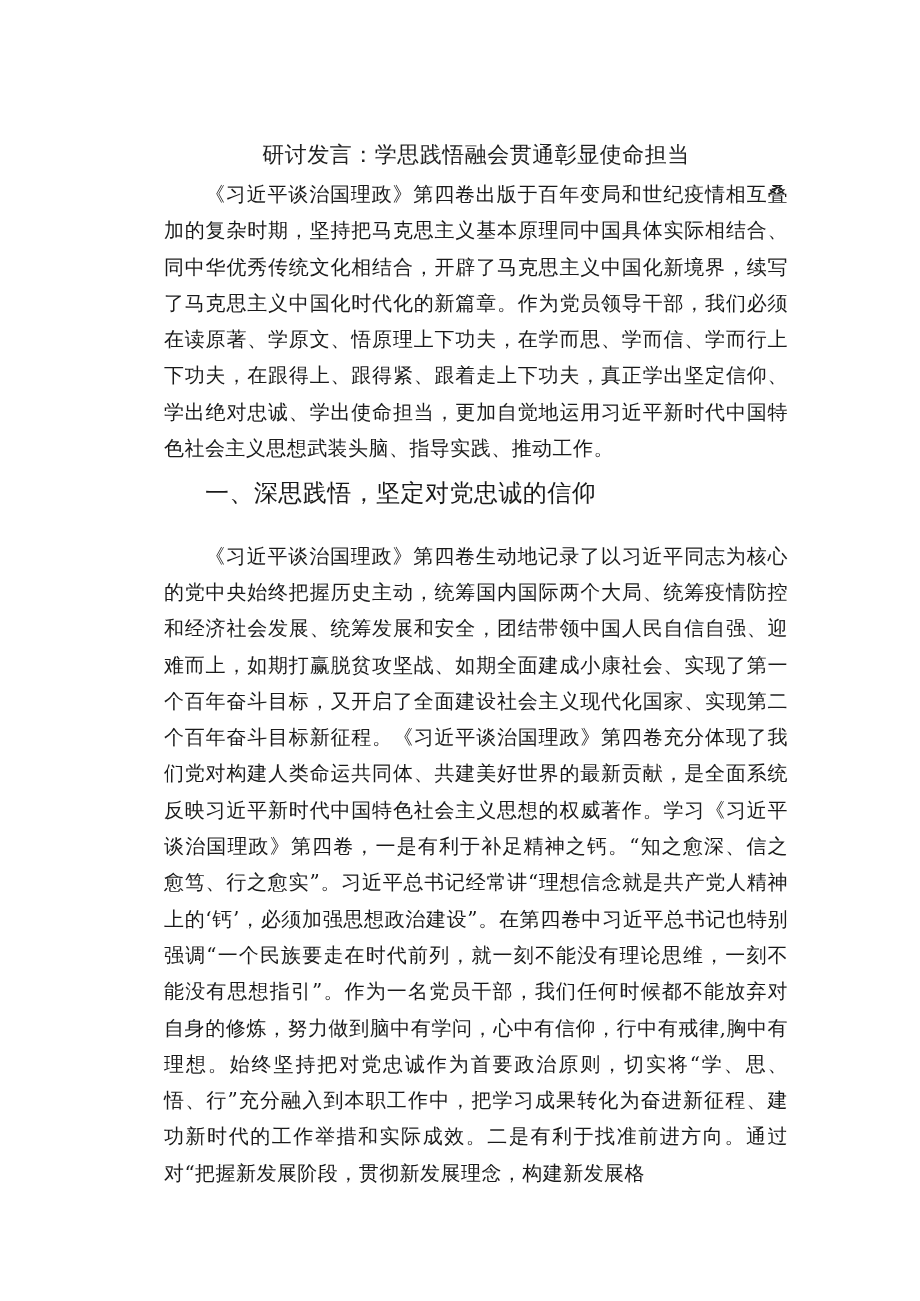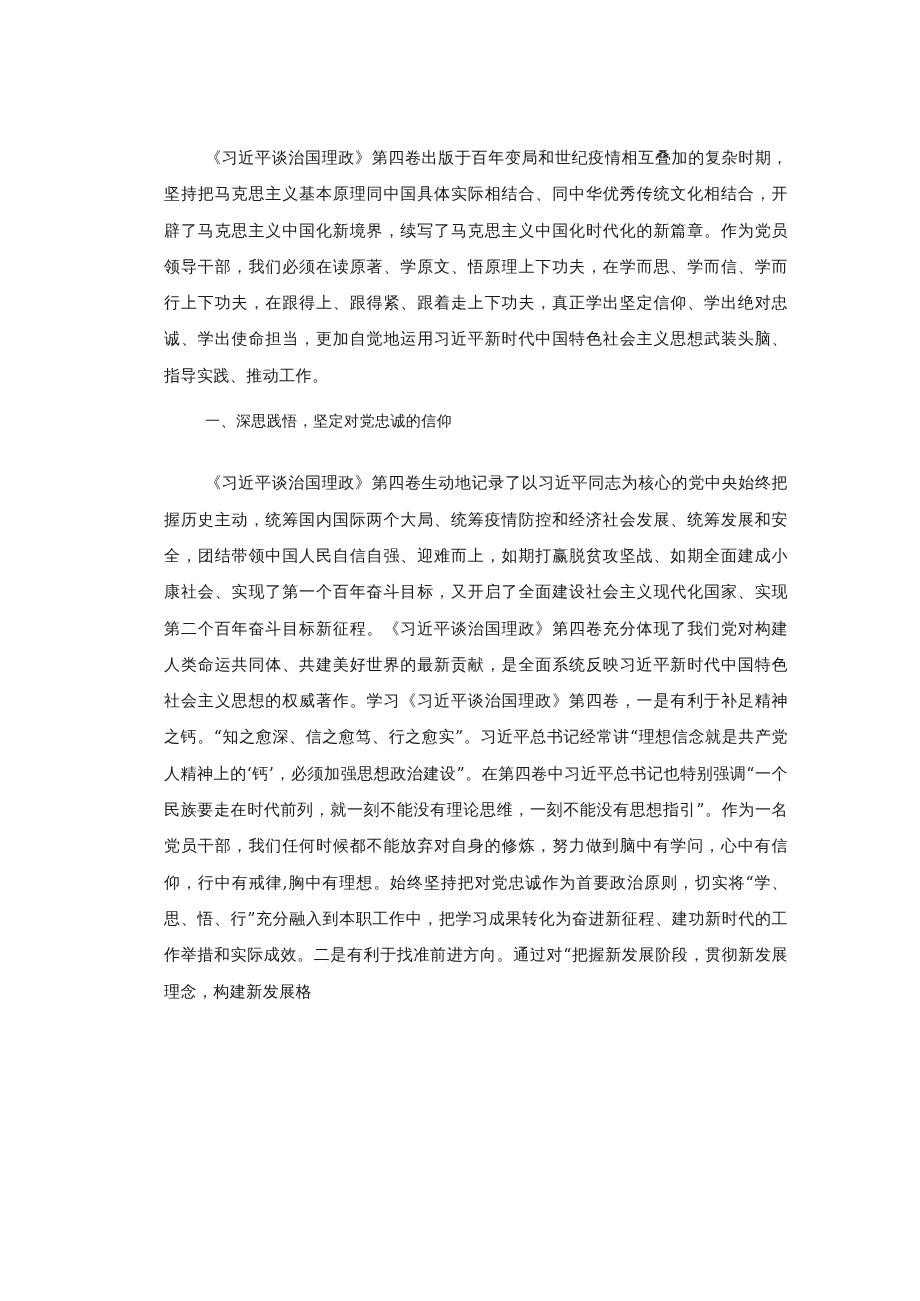--- a/index.html
+++ b/index.html
@@ -25,42 +25,43 @@
       text-align: center;
       font-size: 22px;
       line-height: 30px;
       height: 30px;
       margin: 0 0 6px 0;
       letter-spacing: 0.5px;
       font-weight: normal;
       color: #222;
     }
     .para {
-      font-size: 16px;
+      font-size: 20px;
       line-height: 36.3px;
       text-align: justify;
       text-align-last: left;
       margin: 0;
       text-indent: 41px;
       word-break: break-all;
       letter-spacing: 0.45px;
     }
     .heading {
-      font-size: 15px;
+      font-size: 24px;
       line-height: 36.3px;
       margin: 9px 0 0 0;
       text-indent: 41px;
       font-weight: normal;
       letter-spacing: 0.45px;
     }
     .heading + .para { margin-top: 26px; }
   </style>
 </head>
 <body>
 
 <div class="page">
+  <h1 class="title">研讨发言：学思践悟融会贯通彰显使命担当</h1>
 
   <p class="para">《习近平谈治国理政》第四卷出版于百年变局和世纪疫情相互叠加的复杂时期，坚持把马克思主义基本原理同中国具体实际相结合、同中华优秀传统文化相结合，开辟了马克思主义中国化新境界，续写了马克思主义中国化时代化的新篇章。作为党员领导干部，我们必须在读原著、学原文、悟原理上下功夫，在学而思、学而信、学而行上下功夫，在跟得上、跟得紧、跟着走上下功夫，真正学出坚定信仰、学出绝对忠诚、学出使命担当，更加自觉地运用习近平新时代中国特色社会主义思想武装头脑、指导实践、推动工作。</p>
 
   <h2 class="heading">一、深思践悟，坚定对党忠诚的信仰</h2>
 
   <p class="para">《习近平谈治国理政》第四卷生动地记录了以习近平同志为核心的党中央始终把握历史主动，统筹国内国际两个大局、统筹疫情防控和经济社会发展、统筹发展和安全，团结带领中国人民自信自强、迎难而上，如期打赢脱贫攻坚战、如期全面建成小康社会、实现了第一个百年奋斗目标，又开启了全面建设社会主义现代化国家、实现第二个百年奋斗目标新征程。《习近平谈治国理政》第四卷充分体现了我们党对构建人类命运共同体、共建美好世界的最新贡献，是全面系统反映习近平新时代中国特色社会主义思想的权威著作。学习《习近平谈治国理政》第四卷，一是有利于补足精神之钙。“知之愈深、信之愈笃、行之愈实”。习近平总书记经常讲“理想信念就是共产党人精神上的‘钙’，必须加强思想政治建设”。在第四卷中习近平总书记也特别强调“一个民族要走在时代前列，就一刻不能没有理论思维，一刻不能没有思想指引”。作为一名党员干部，我们任何时候都不能放弃对自身的修炼，努力做到脑中有学问，心中有信仰，行中有戒律,胸中有理想。始终坚持把对党忠诚作为首要政治原则，切实将“学、思、悟、行”充分融入到本职工作中，把学习成果转化为奋进新征程、建功新时代的工作举措和实际成效。二是有利于找准前进方向。通过对“把握新发展阶段，贯彻新发展理念，构建新发展格</p>
 </div>
 
 </body></html>

